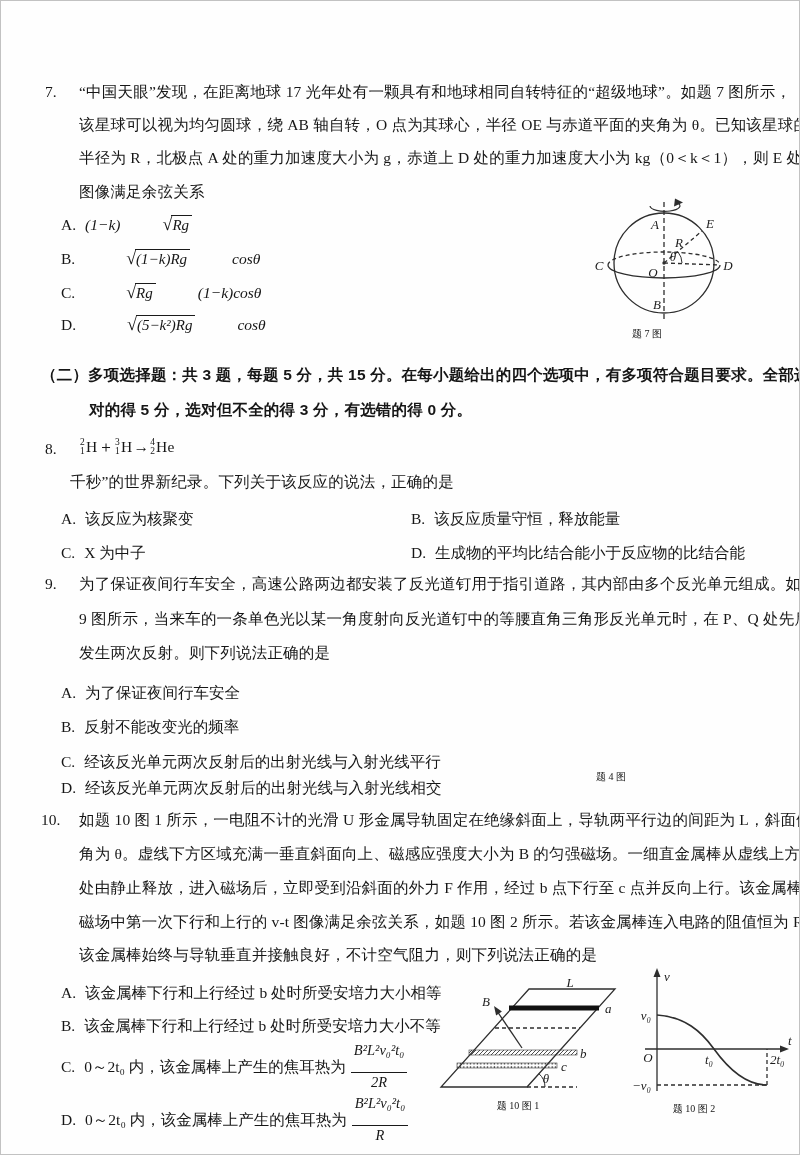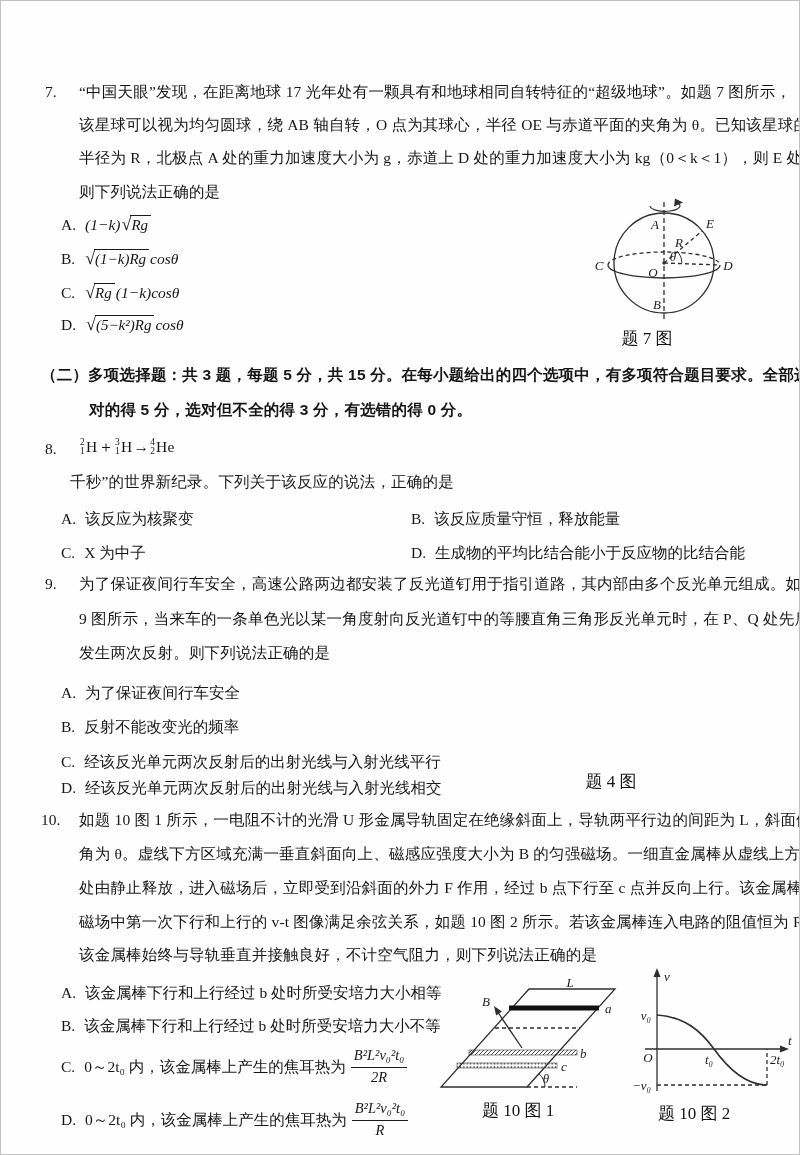--- a/index.html
+++ b/index.html
@@ -6,44 +6,44 @@
   .page {
     position:relative; width:800px; height:1155px; box-sizing:border-box;
     background:#fefefe; border:1px solid #c2c2c2; overflow:hidden;
     font-family:"Liberation Serif", serif; color:#161616;
   }
   .ln { position:absolute; white-space:nowrap; font-size:15.5px; line-height:21px; letter-spacing:0.2px; }
   .qnum { position:absolute; white-space:nowrap; font-size:15.5px; line-height:21px; }
   .sec { font-family:"Liberation Sans", sans-serif; font-weight:bold; font-size:15.5px; letter-spacing:0.2px; }
   .optrow { position:absolute; white-space:nowrap; font-size:15.5px; line-height:21px; display:flex; align-items:center; }
   .olabel { margin-right:9px; }
-  .math { font-style:italic; display:inline-flex; align-items:center; }
+  .math { font-style:italic; display:inline-flex; align-items:center;gap:41px; }
   .sqrt { display:inline-flex; align-items:flex-start; margin:0 1px; }
   .rsign { font-style:normal; font-size:18px; line-height:18px; margin-right:-1px; }
   .rbar { border-top:1.2px solid #1a1a1a; font-size:15px; line-height:17px; padding:1px 3px 0 1px;text-align:right; }
   .frac { display:inline-flex; flex-direction:column; align-items:center; font-style:italic; font-size:14.5px; margin-left:5px; }
-  .fnum { border-bottom:1.2px solid #1a1a1a; padding:0 3px 3px; line-height:17px; }
+  .fnum { border-bottom:1.2px solid #1a1a1a; padding:0 3px 13px; line-height:17px; }
   .fden { padding-top:1px; line-height:16px; }
   .iso { display:inline-flex; align-items:center; margin:0 1px; }
   .isostack { display:inline-flex; flex-direction:column; align-items:flex-end; font-size:9.5px; line-height:8.5px; margin-right:1px; }
   .rxflex { display:flex; align-items:center; }
-  .figcap { position:absolute; font-size:17px; text-align:center; white-space:nowrap; }
+  .figcap { position:absolute; font-size:10px; text-align:center; white-space:nowrap; }
   svg { position:absolute; overflow:visible; }
   svg text { font-family:"Liberation Serif", serif; font-style:italic; font-size:13px; fill:#1c1c1c; }
 </style>
 </head>
 <body>
 
 <div class="page">
 
   <div class="qnum" style="left:44px; top:80px">7.</div>
   <div class="ln" style="left:78px; top:80px">“中国天眼”发现，在距离地球 17 光年处有一颗具有和地球相同自转特征的“超级地球”。如题 7 图所示，</div>
   <div class="ln" style="left:78px; top:113px">该星球可以视为均匀圆球，绕 AB 轴自转，O 点为其球心，半径 OE 与赤道平面的夹角为 θ。已知该星球的</div>
   <div class="ln" style="left:78px; top:146px">半径为 R，北极点 A 处的重力加速度大小为 g，赤道上 D 处的重力加速度大小为 kg（0＜k＜1），则 E 处的</div>
-  <div class="ln" style="left:78px; top:180px">则下列说法正确的是</div>
+  <div class="ln" style="left:78px; top:180px">图像满足余弦关系</div>
 
   <div class="optrow" style="left:60px; top:213px">
     <span class="olabel">A.</span>
     <span class="math">
         <span>(1−k)</span>
         <span class="sqrt">
           <span class="rsign">√</span>
           <span class="rbar">Rg</span>
         </span>
         <span></span>

